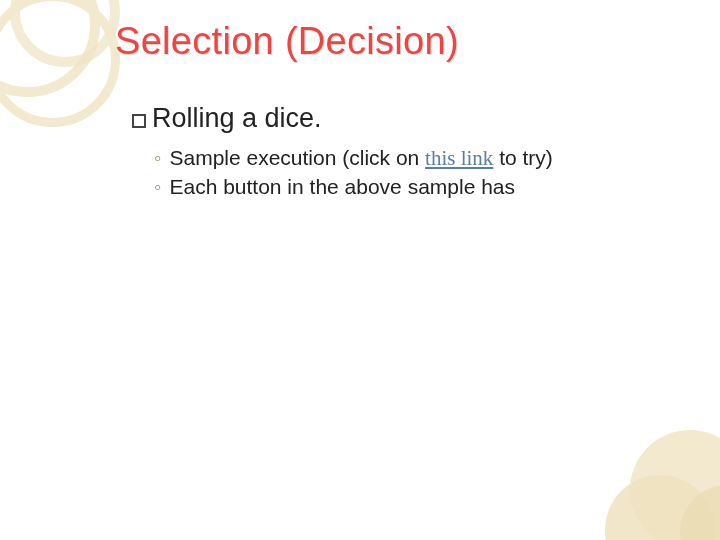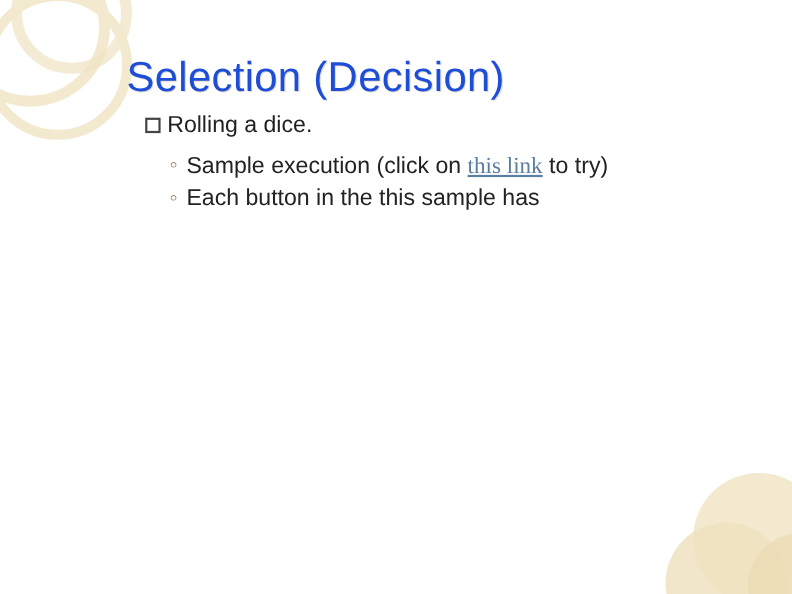--- a/index.html
+++ b/index.html
@@ -77,36 +77,35 @@
     background: #eadcb4;
     opacity: 0.8;
   }
 
   .title {
     position: absolute;
     top: 20px;
     left: 115px;
     font-size: 38px;
     font-weight: 400;
-    color: #1d4ed8;
+    color: #ef4444;
     text-shadow: 1px 1px 0 rgba(180,150,120,0.35);
     letter-spacing: 0.3px;
-    margin-top: 30px;
   }
 
   .body {
     position: absolute;
     top: 100px;
     left: 132px;
     right: 60px;
     color: #222;
   }
 
   .lvl1 {
-    font-size: 21px;
+    font-size: 27px;
     line-height: 1.35;
     margin-bottom: 8px;
   }
   .lvl1 .box {
     display: inline-block;
     width: 14px;
     height: 14px;
     border: 2px solid #444;
     margin-right: 6px;
     vertical-align: -1px;
@@ -161,19 +160,19 @@
     <div class="lvl2">
       <div class="row">
         <span class="bullet">◦</span>
         <span>
           <span>Sample execution (click on </span><a href="#" class="link">this link</a><span> to try)</span>
         </span>
       </div>
       <div class="row">
         <span class="bullet">◦</span>
         <span>
-          <span>Each button in the this sample has</span>
+          <span>Each button in the above sample has</span>
         </span>
       </div>
     </div>
 
   </div>
 </div>
 
 </body></html>

